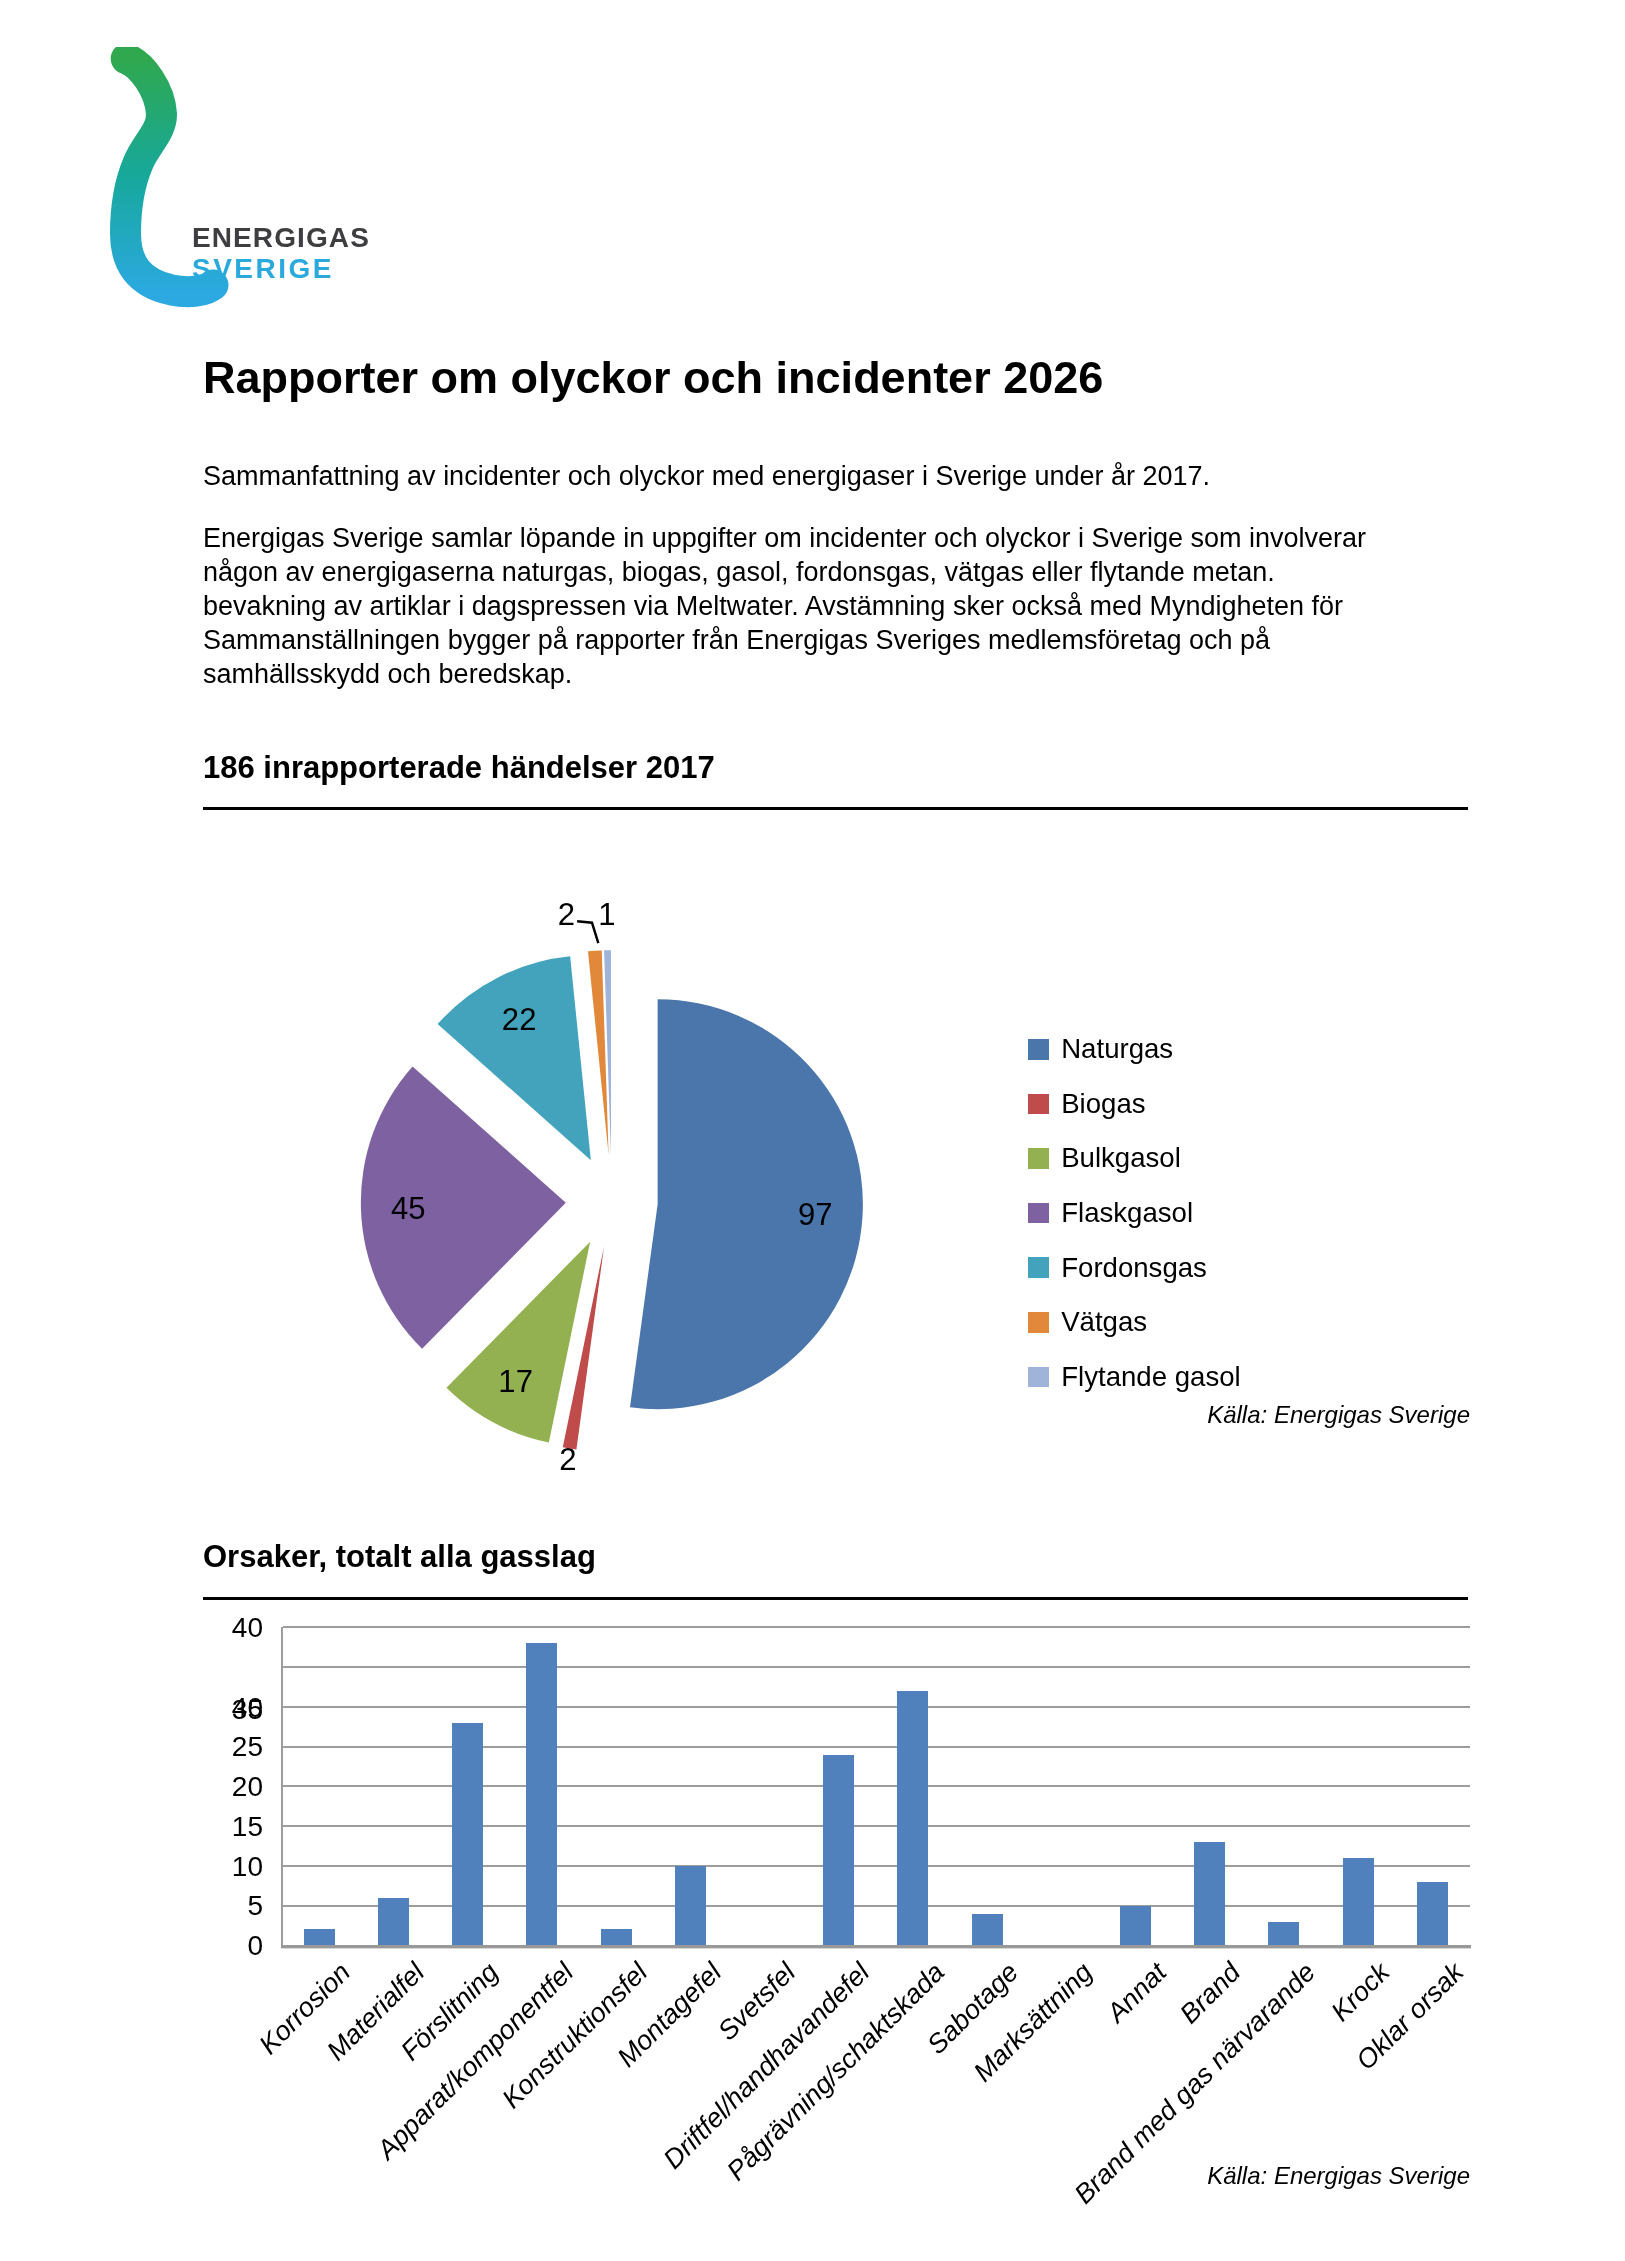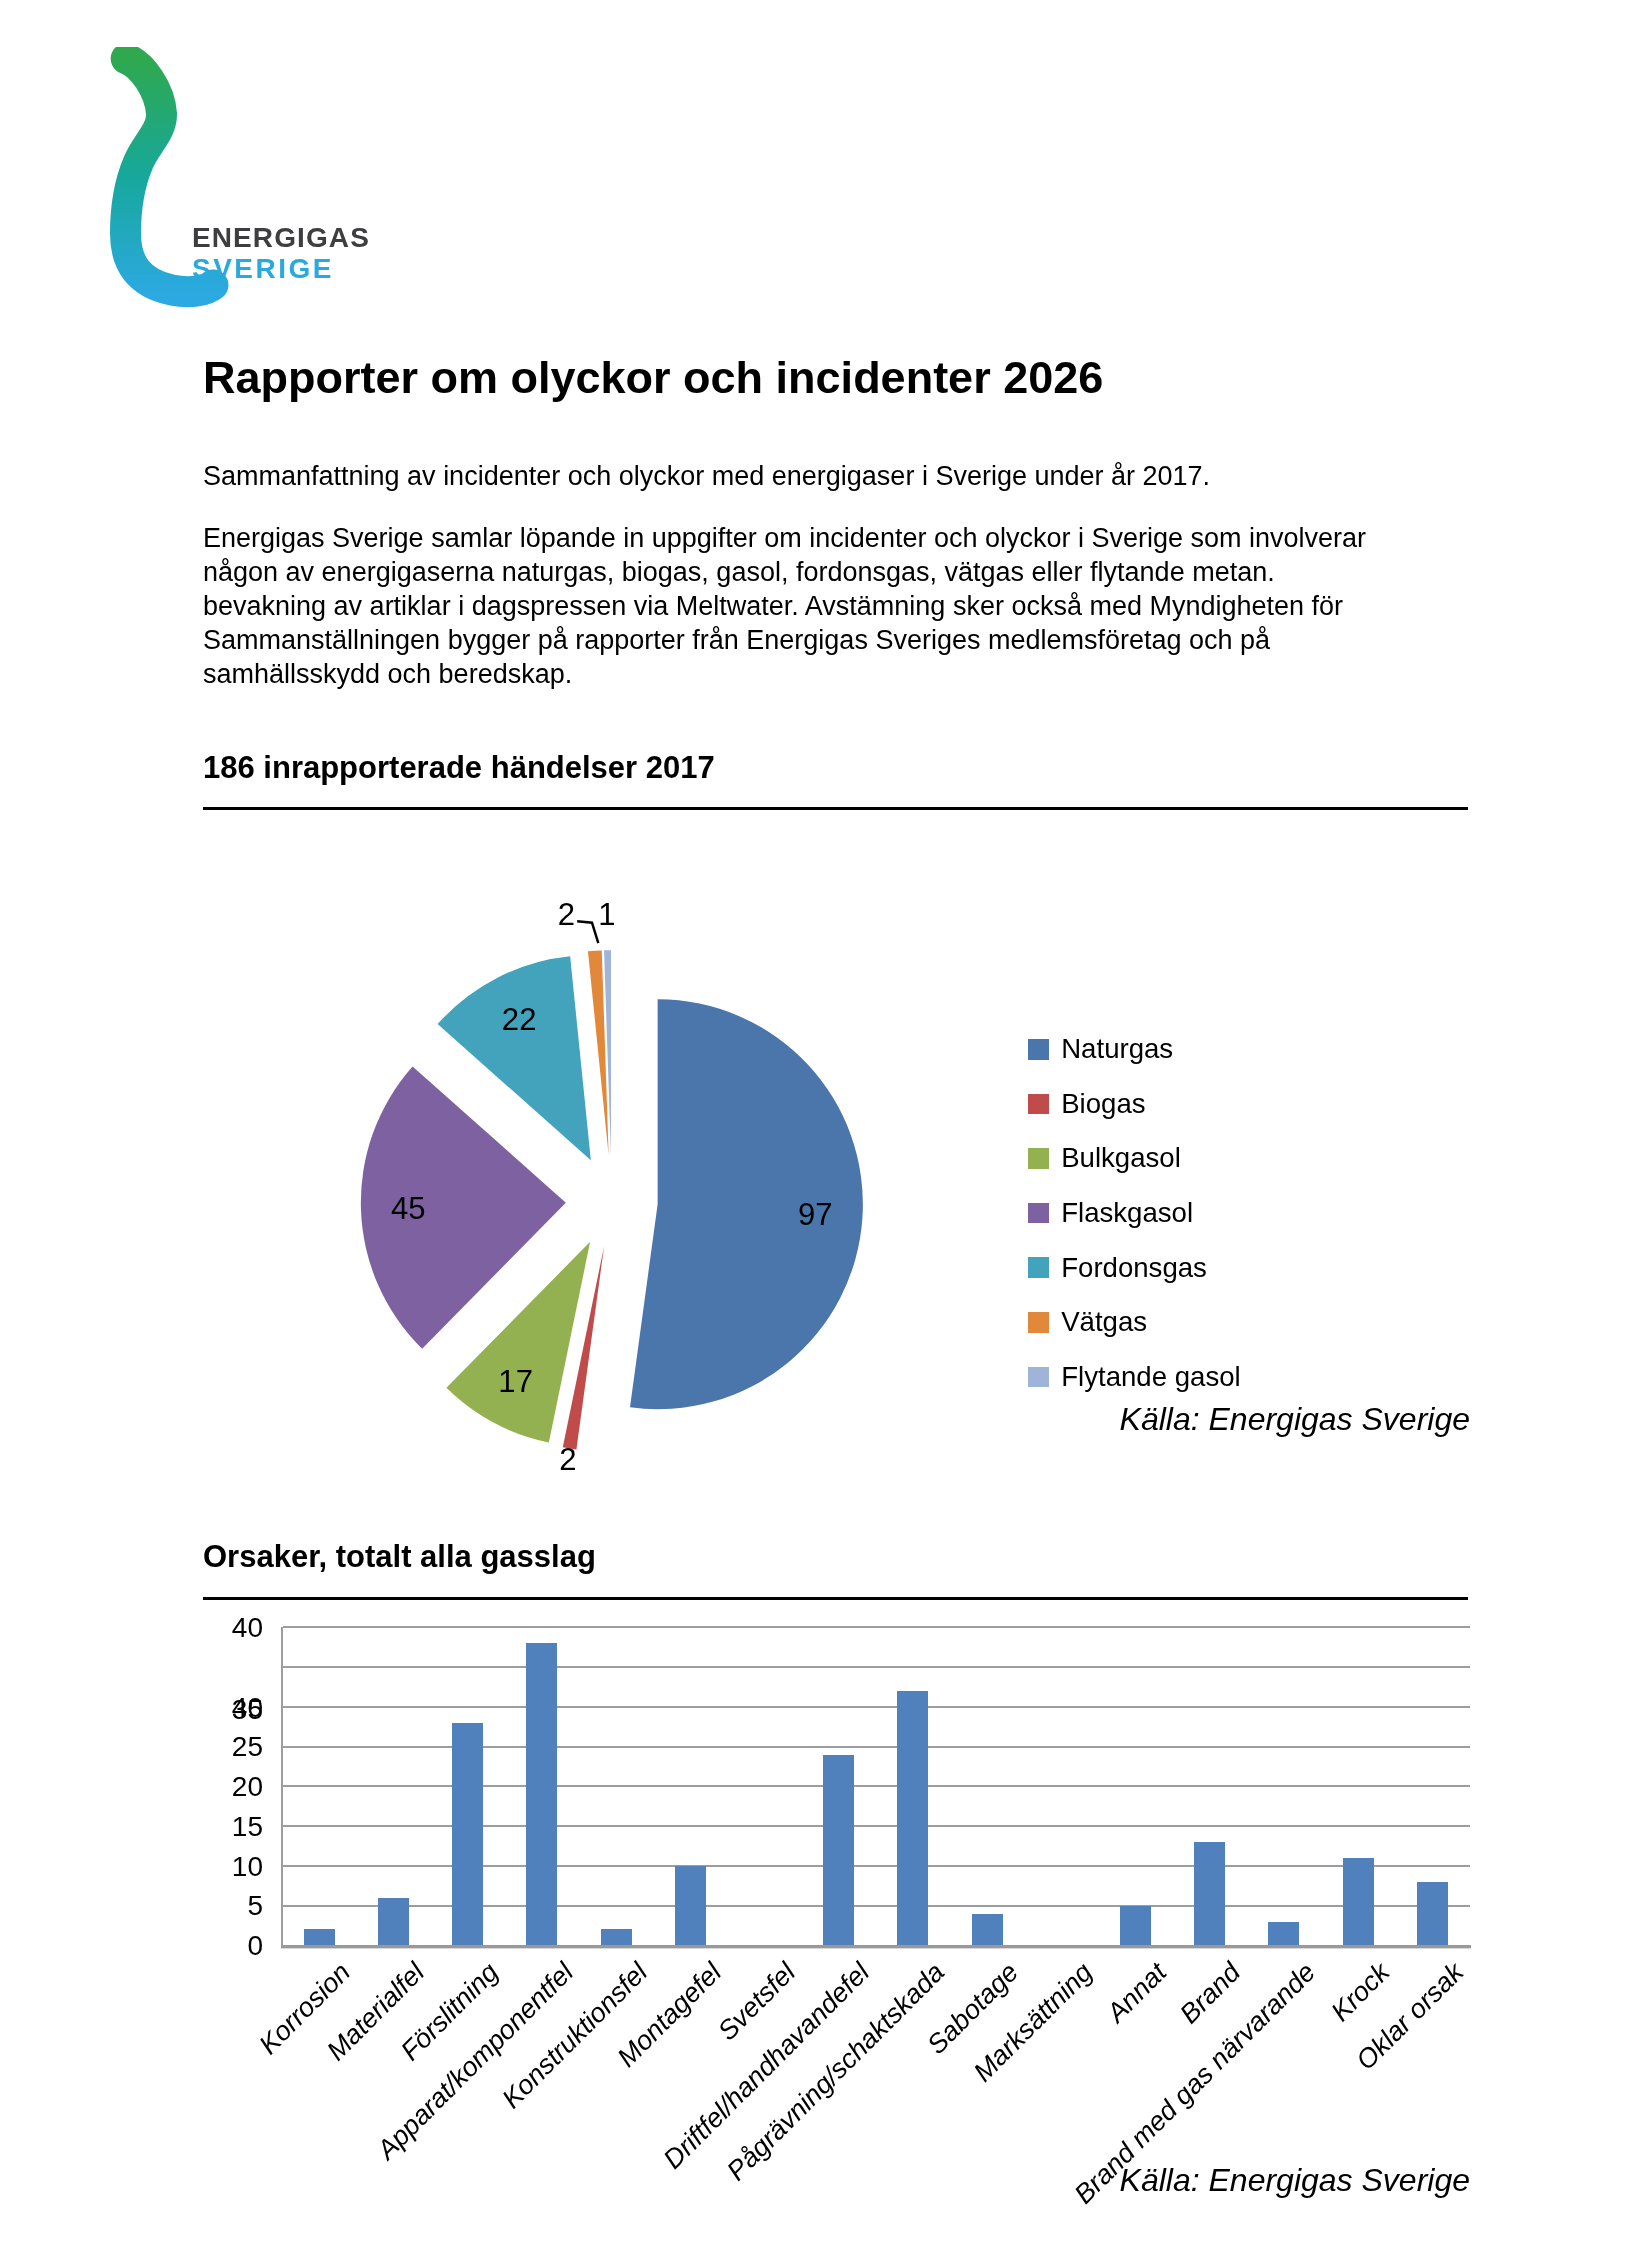--- a/index.html
+++ b/index.html
@@ -31,21 +31,21 @@
   #pie-svg{left:283px;top:876px;width:707px;height:622px;}
   .pie-label{font-family:"Liberation Sans","DejaVu Sans",sans-serif;font-size:44px;fill:#000;}
 
   
   #pie-legend{left:1028px;top:1018px;width:438px;margin-top:20px;}
   .legend-item{display:flex;align-items:center;height:22.6px;margin-bottom:32px;}
   .legend-swatch{width:20.5px;height:20.5px;flex:0 0 20.5px;}
   .legend-label{margin-left:12.7px;font-size:27.6px;white-space:nowrap;}
 
   
-  .source{left:989px;width:481px;text-align:right;font-size:32px;font-style:italic;white-space:nowrap;}
+  .source{left:989px;width:481px;text-align:right;font-size:24px;font-style:italic;white-space:nowrap;}
   #kalla-pie{top:1401px;}
   #kalla-bar{top:2162px;}
 
   
   #bar-chart{left:0;top:0;width:1625px;height:2261px;pointer-events:none;}
   .gridline{position:absolute;left:283px;width:1187px;height:2.1px;background:#9D9D9D;}
   .plot-left-border{position:absolute;left:281px;width:2.1px;background:#9D9D9D;}
   .axis-line{position:absolute;left:281px;width:1190px;height:2.8px;background:#999999;border-bottom:1.4px solid #d8d8d8;}
   .ylab{position:absolute;width:106px;text-align:right;font-size:28px;line-height:37px;}
   .bar{position:absolute;background:#5081BD;}

